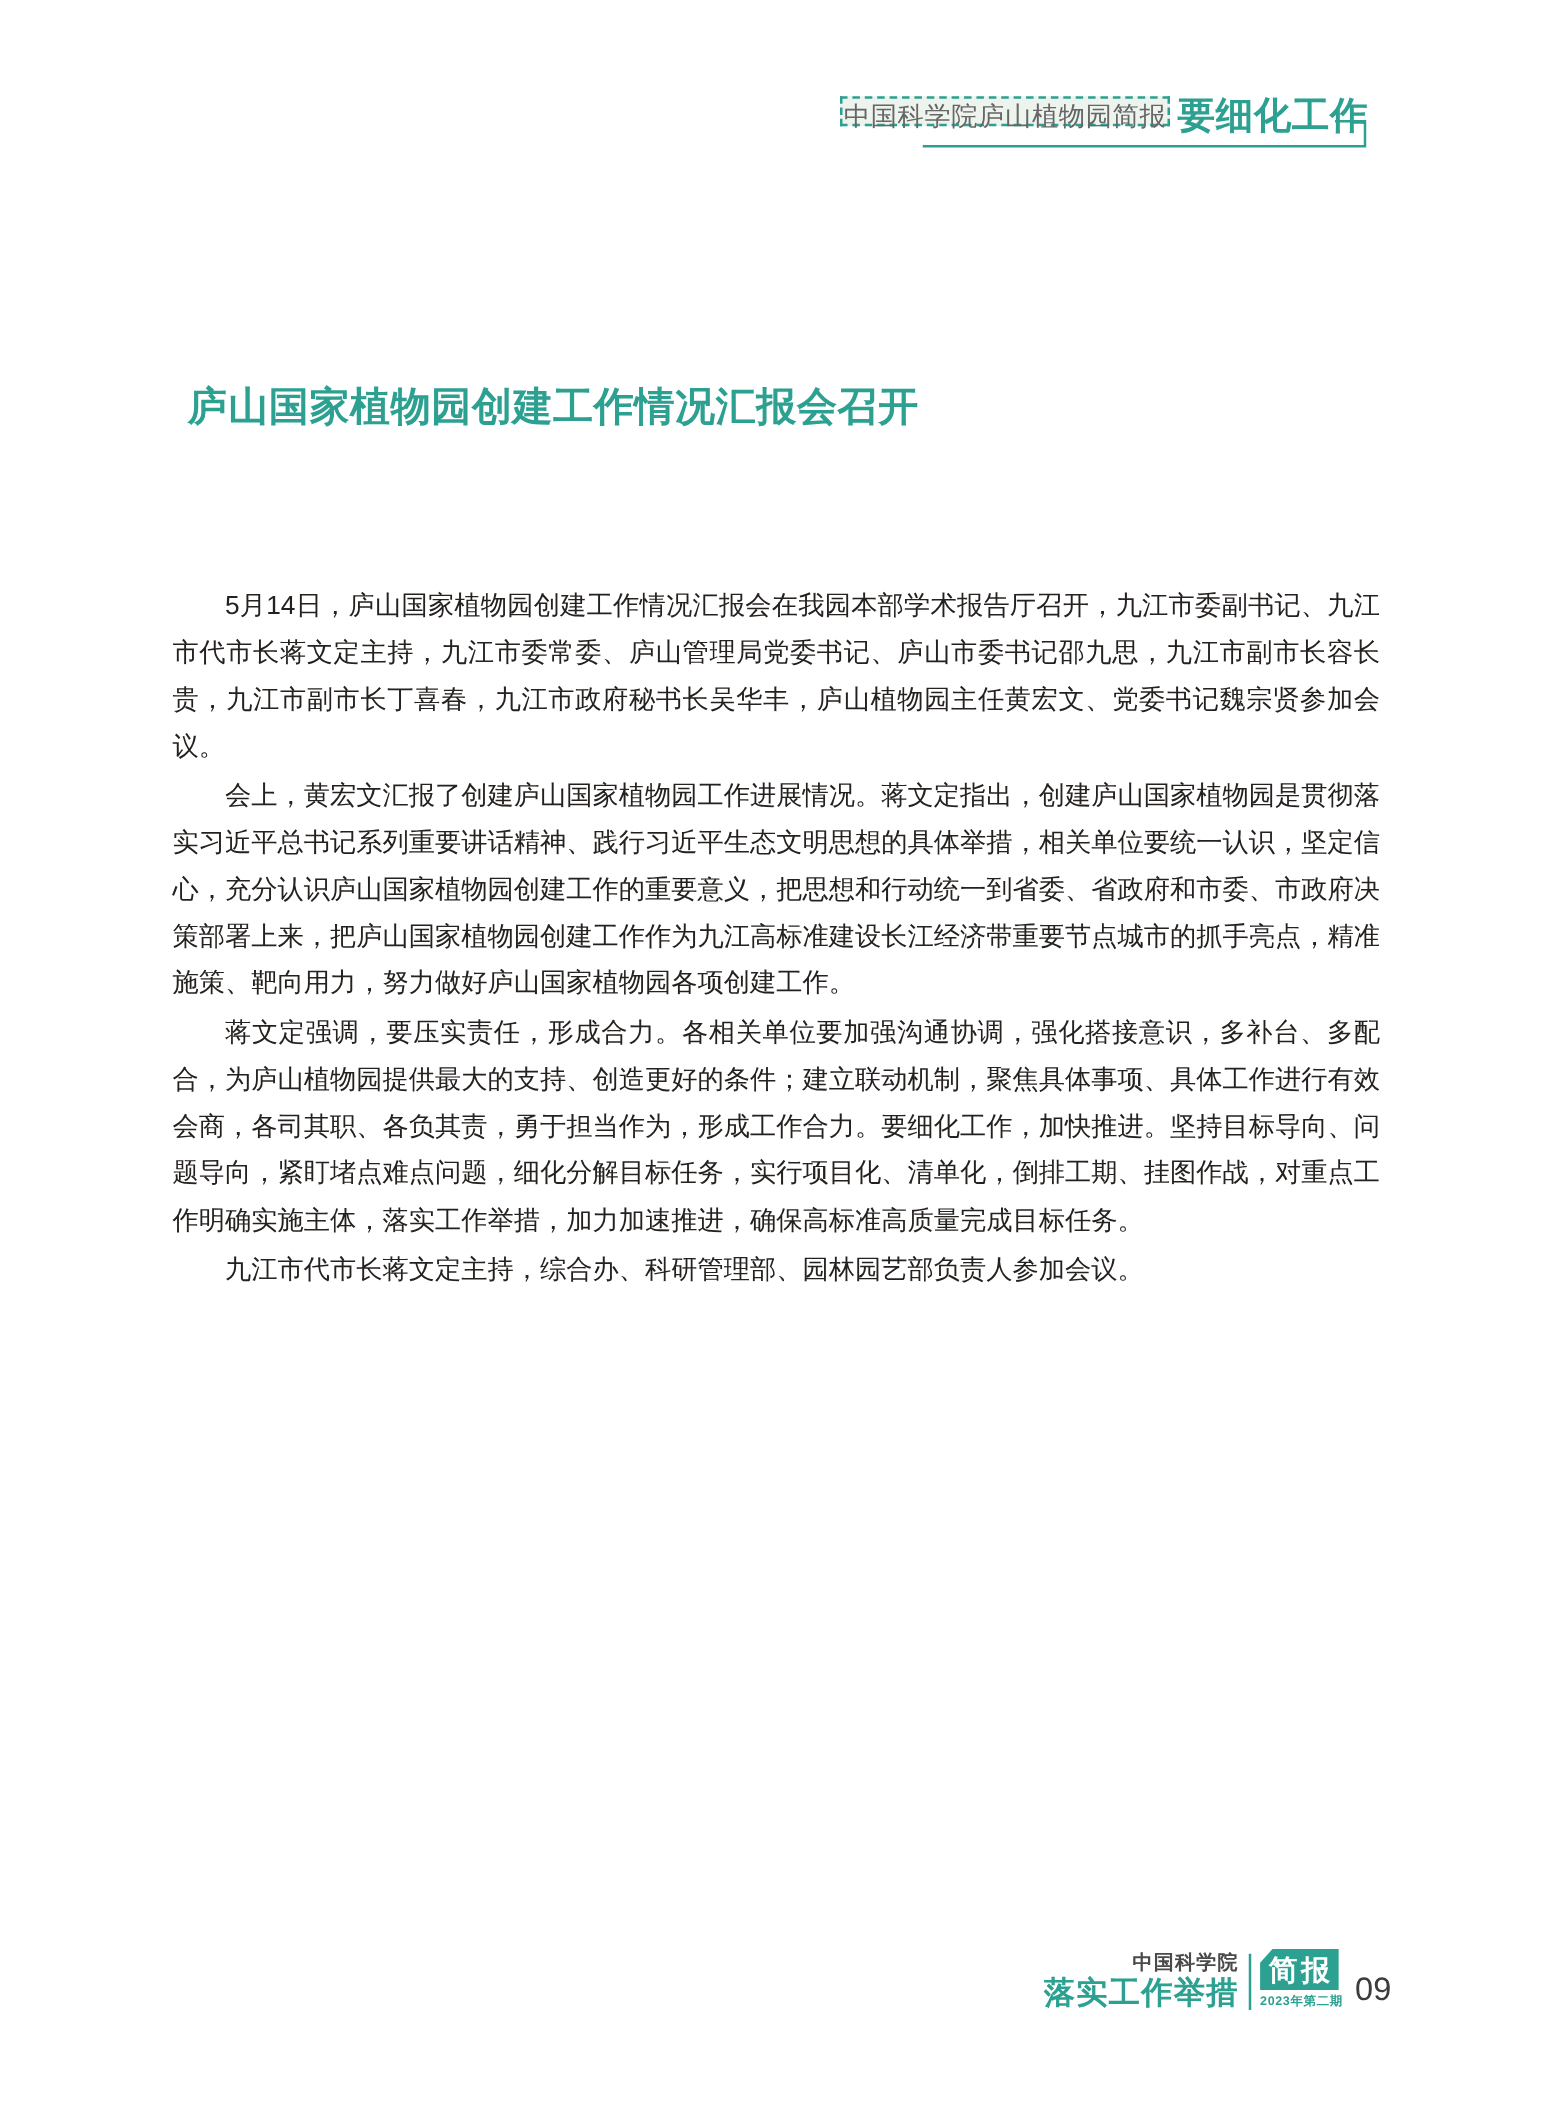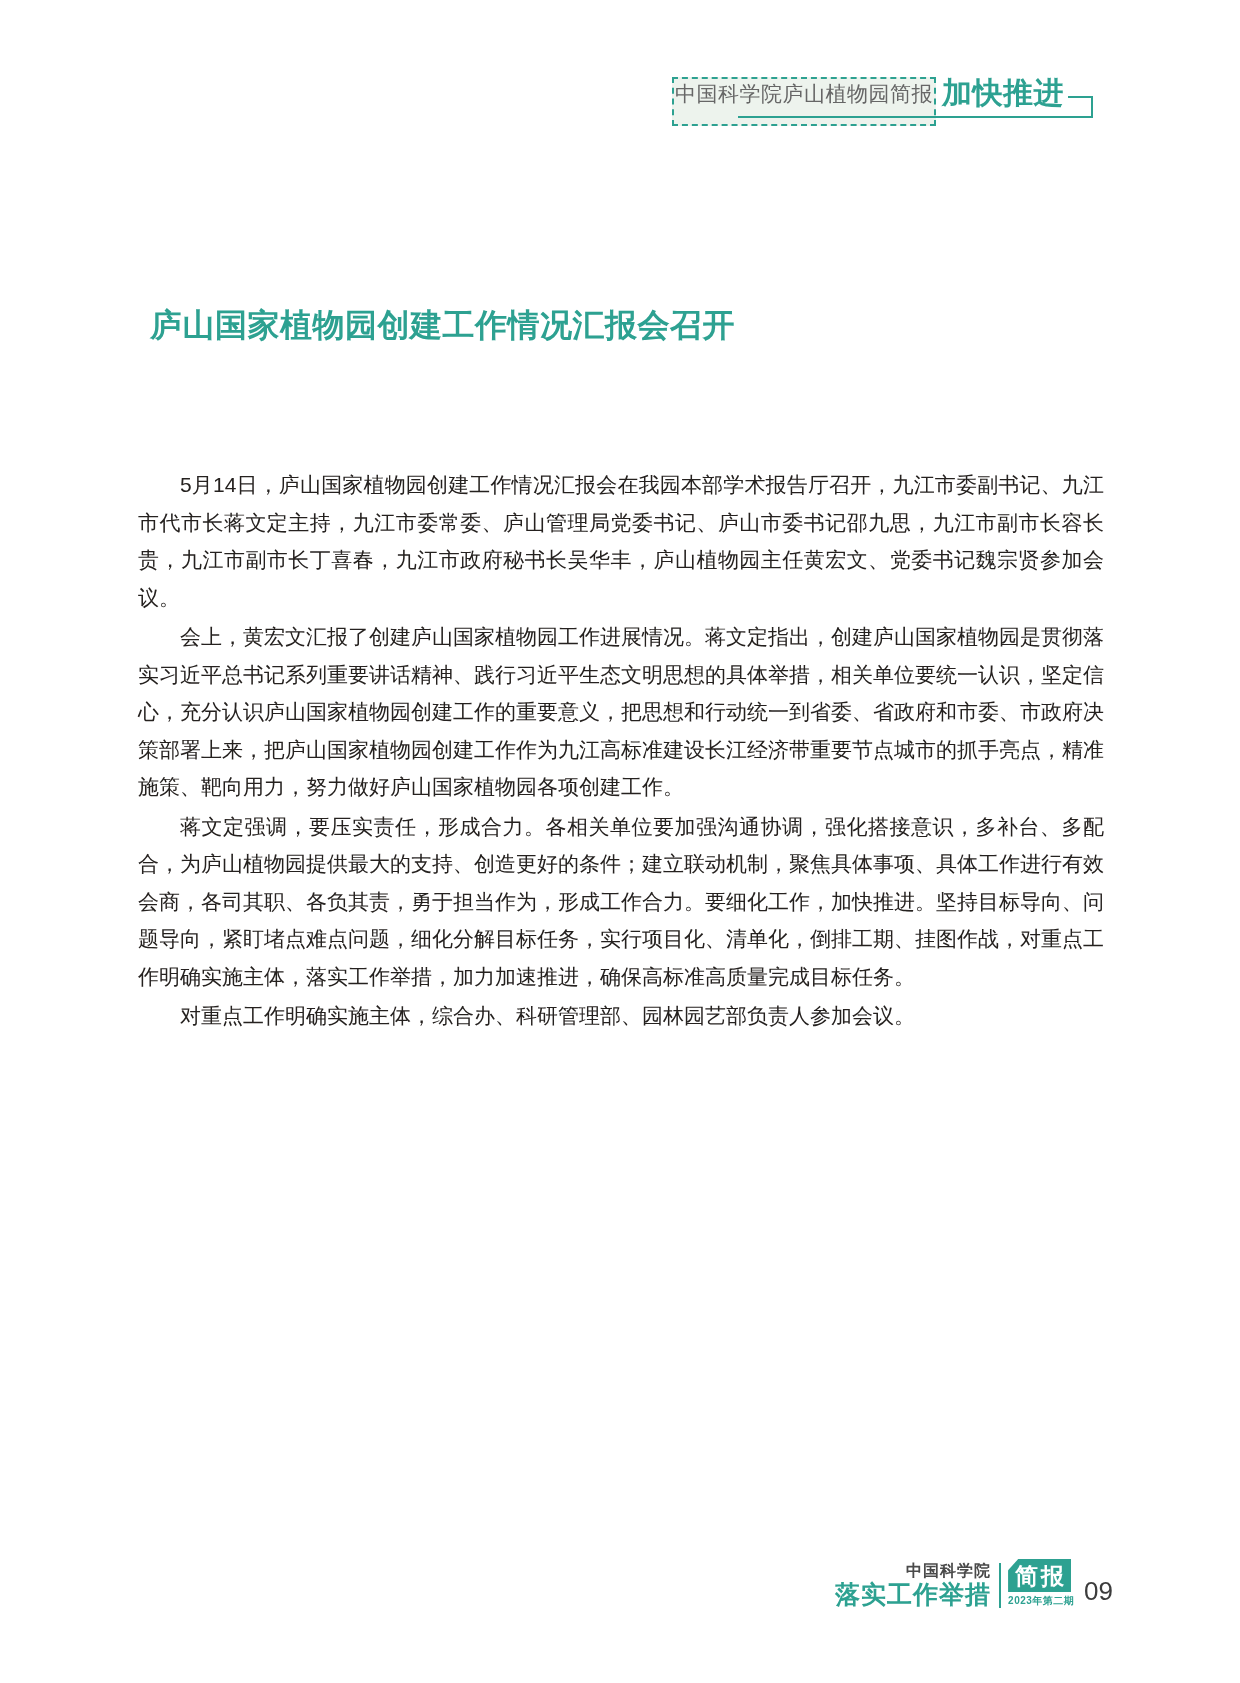--- a/index.html
+++ b/index.html
@@ -17,21 +17,21 @@
   .page{
     position:relative;
     width:1240px;height:1683px;
     background:var(--page-bg);
     overflow:hidden;
   }
 
   
   .header-box{
     position:absolute;left:672px;top:77px;
-    width:264px;height:49px;
+    width:264px;height:24px;
     border:2px dashed var(--accent);
     background:var(--box-bg);
     color:var(--box-text);
     font-size:21px;line-height:29px;
     text-align:center;
     letter-spacing:0.5px;
     white-space:nowrap;
   }
   .section-title{
     position:absolute;left:942px;top:76px;
@@ -118,31 +118,31 @@
   }
 </style>
 </head>
 <body>
 
 <div class="page">
 
   <div class="header-box">
     <span>中国科学院庐山植物园简报</span>
   </div>
-  <div class="section-title">加快推进</div>
+  <div class="section-title">要细化工作</div>
   <svg class="bracket" viewBox="0 0 360 32" xmlns="http://www.w3.org/2000/svg">
     <path d="M330,7 L354,7 L354,27 L0,27" fill="none" stroke="#2da191" stroke-width="2"></path>
   </svg>
 
   <h1 class="article-title">庐山国家植物园创建工作情况汇报会召开</h1>
   <div class="article-body">
     <p>5月14日，庐山国家植物园创建工作情况汇报会在我园本部学术报告厅召开，九江市委副书记、九江市代市长蒋文定主持，九江市委常委、庐山管理局党委书记、庐山市委书记邵九思，九江市副市长容长贵，九江市副市长丁喜春，九江市政府秘书长吴华丰，庐山植物园主任黄宏文、党委书记魏宗贤参加会议。</p>
     <p>会上，黄宏文汇报了创建庐山国家植物园工作进展情况。蒋文定指出，创建庐山国家植物园是贯彻落实习近平总书记系列重要讲话精神、践行习近平生态文明思想的具体举措，相关单位要统一认识，坚定信心，充分认识庐山国家植物园创建工作的重要意义，把思想和行动统一到省委、省政府和市委、市政府决策部署上来，把庐山国家植物园创建工作作为九江高标准建设长江经济带重要节点城市的抓手亮点，精准施策、靶向用力，努力做好庐山国家植物园各项创建工作。</p>
     <p>蒋文定强调，要压实责任，形成合力。各相关单位要加强沟通协调，强化搭接意识，多补台、多配合，为庐山植物园提供最大的支持、创造更好的条件；建立联动机制，聚焦具体事项、具体工作进行有效会商，各司其职、各负其责，勇于担当作为，形成工作合力。要细化工作，加快推进。坚持目标导向、问题导向，紧盯堵点难点问题，细化分解目标任务，实行项目化、清单化，倒排工期、挂图作战，对重点工作明确实施主体，落实工作举措，加力加速推进，确保高标准高质量完成目标任务。</p>
-    <p>对重点工作明确实施主体，综合办、科研管理部、园林园艺部负责人参加会议。</p>
+    <p>九江市代市长蒋文定主持，综合办、科研管理部、园林园艺部负责人参加会议。</p>
   </div>
 
   <div class="footer">
     <div class="org">
       <div class="org1">中国科学院</div>
       <div class="org2">落实工作举措</div>
     </div>
     <div class="vline"></div>
     <div class="badge-col">
       <div class="badge">简报</div>

